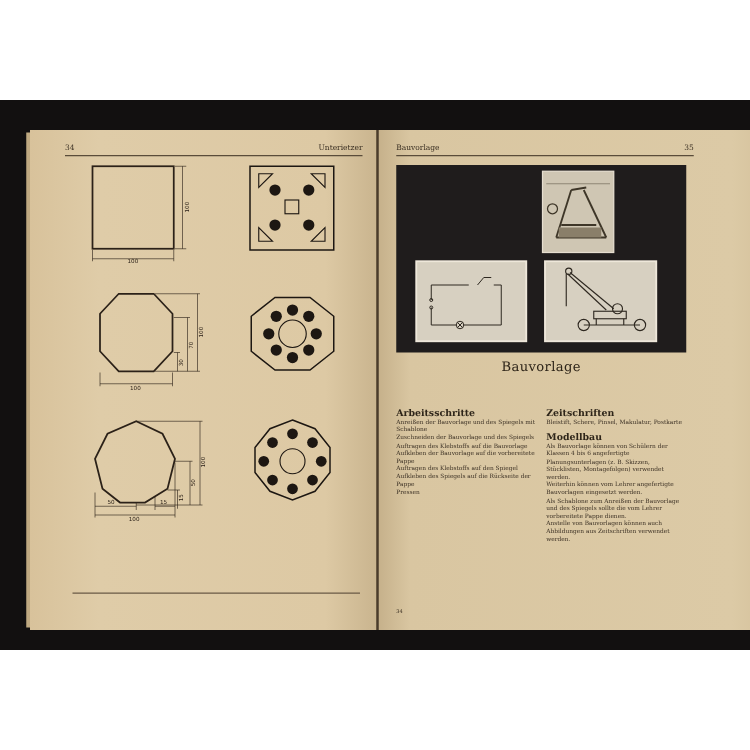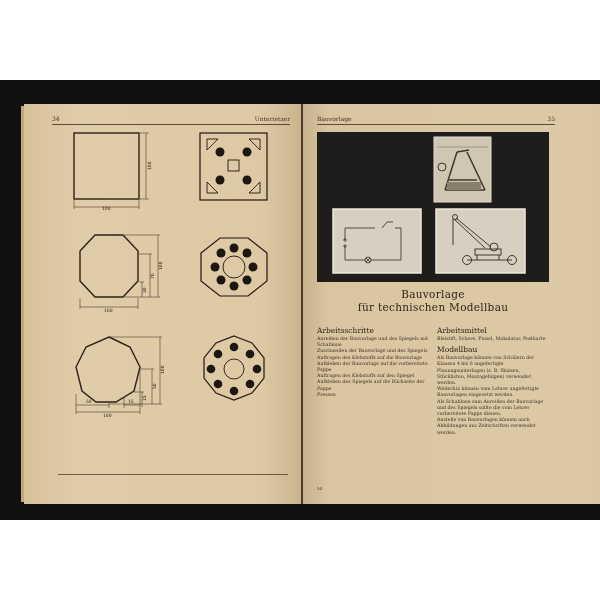--- a/index.html
+++ b/index.html
@@ -51,21 +51,21 @@
     }
     .title-block {
       position: absolute; left: 14px; top: 184px; width: 232px; text-align: center;
       color: #2e2519; font-size: 10.5px; line-height: 13px; letter-spacing: 0.3px;
     }
     .col {
       position: absolute; top: 222px; width: 112px; color: #3b3024; font-size: 4.7px; line-height: 6.2px;
     }
     .col.one { left: 14px; }
     .col.two { left: 134px; }
-    .col h3 { margin: 0 0 1px 0; font-weight: normal; font-size: 7.5px; line-height: 9px; color: #2e2519; }
+    .col h3 { margin: 0 0 1px 0; font-weight: bold; font-size: 7.5px; line-height: 9px; color: #2e2519; }
     .col p { margin: 0; }
     .col .item { display: block; }
   </style>
 </head>
 <body>
 
 <div class="photo-bg"></div>
 
 <div class="book">
   <div class="edge-left"></div>
@@ -245,38 +245,37 @@
             <line x1="150" y1="128" x2="195" y2="128"></line>
             <circle cx="150" cy="128" r="4.5"></circle>
             <circle cx="195" cy="128" r="4.5"></circle>
           </g>
         </g>
       </svg>
     </div>
 
     <div class="title-block">
       <div>Bauvorlage</div>
-      <div>für technischen Modellbau</div>
     </div>
 
     <div class="col one">
       <h3>Arbeitsschritte</h3>
       <p>
         <span class="item">Anreißen der Bauvorlage und des Spiegels mit Schablone</span>
         <span class="item">Zuschneiden der Bauvorlage und des Spiegels</span>
         <span class="item">Auftragen des Klebstoffs auf die Bauvorlage</span>
         <span class="item">Aufkleben der Bauvorlage auf die vorbereitete Pappe</span>
         <span class="item">Auftragen des Klebstoffs auf den Spiegel</span>
         <span class="item">Aufkleben des Spiegels auf die Rückseite der Pappe</span>
         <span class="item">Pressen</span>
       </p>
     </div>
 
     <div class="col two">
-      <h3>Arbeitsmittel</h3>
+      <h3>Zeitschriften</h3>
       <p>Bleistift, Schere, Pinsel, Makulatur, Postkarte</p>
       <h3 style="margin-top:3px">Modellbau</h3>
       <p>
         <span class="item">Als Bauvorlage können von Schülern der Klassen 4 bis 6 angefertigte Planungsunterlagen (z. B. Skizzen, Stücklisten, Montagefolgen) verwendet werden.</span>
         <span class="item">Weiterhin können vom Lehrer angefertigte Bauvorlagen eingesetzt werden.</span>
         <span class="item">Als Schablone zum Anreißen der Bauvorlage und des Spiegels sollte die vom Lehrer vorbereitete Pappe dienen.</span>
         <span class="item">Anstelle von Bauvorlagen können auch Abbildungen aus Zeitschriften verwendet werden.</span>
       </p>
     </div>
 

